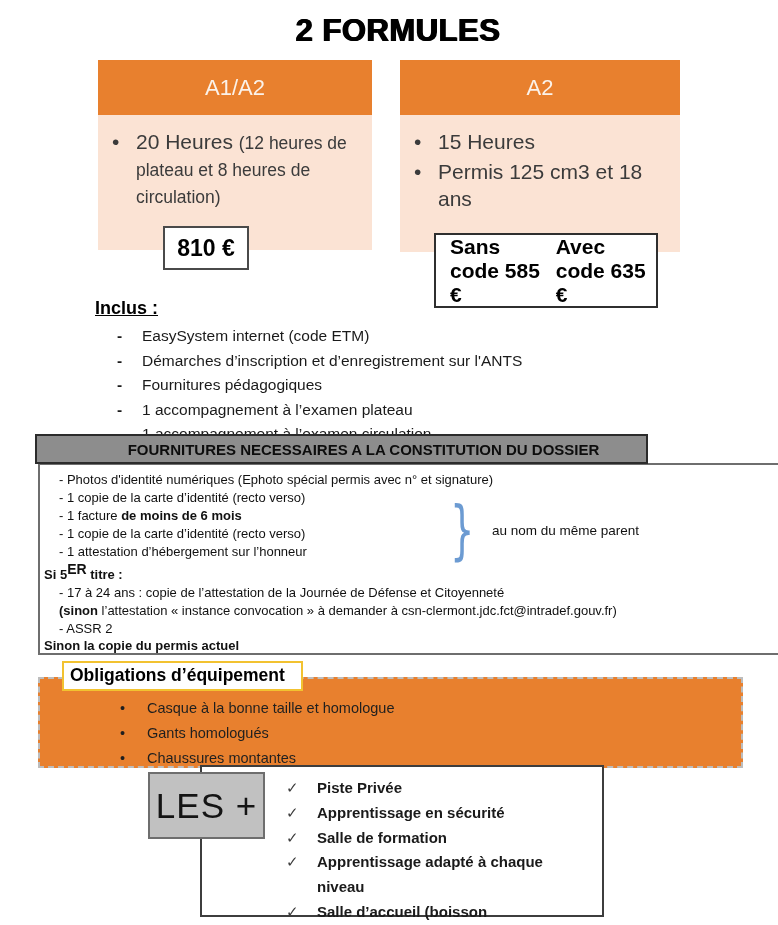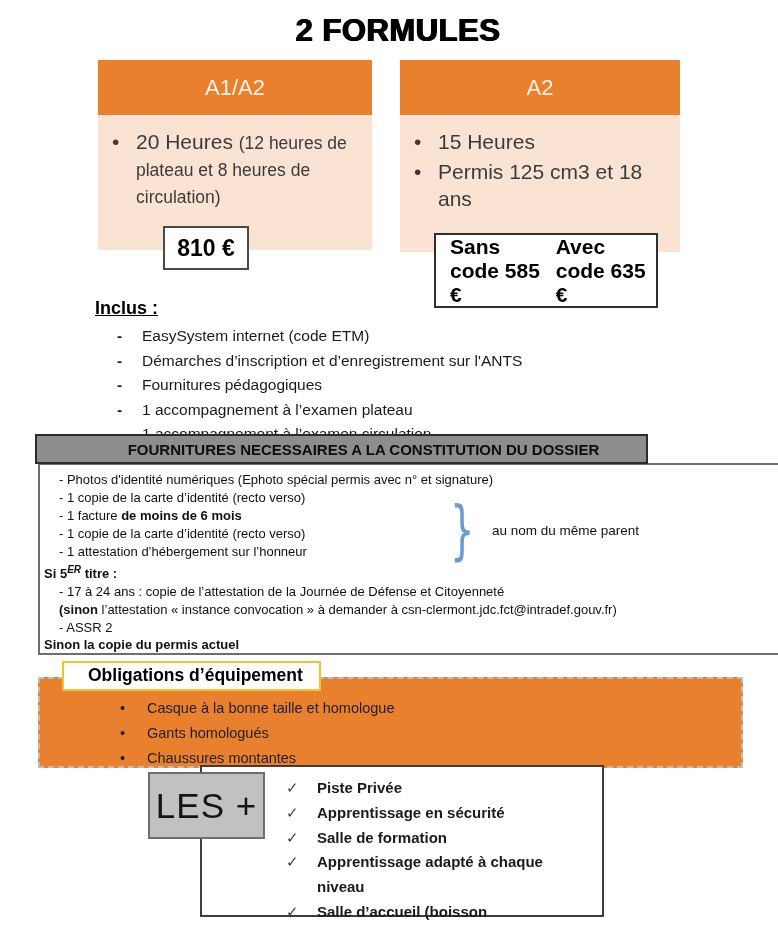--- a/index.html
+++ b/index.html
@@ -58,36 +58,36 @@
     font-weight:bold; font-size:15px; color:#0d0d0d; z-index:2;padding-left:44px;
   }
   
   .fbox {
     position:absolute; left:38px; top:463px; width:773px; height:192px;
     background:#fff; border:2px solid #6e6e6e; padding:6px 0 0 4px;
     font-size:13px; line-height:17.9px; color:#111;
   }
   .fbox .ind { margin-left:15px; }
   .fbox .bold, .bold { font-weight:bold; }
-  .fbox sup { font-size:10px; vertical-align:super;font-style:italic; }
+  .fbox sup { font-size:14px; vertical-align:super; }
   .brace {
     position:absolute; left:450px; top:498px; z-index:2;
     font-size:64px; line-height:64px; color:#6C9BD2; font-weight:normal;
     transform:scaleX(.6); transform-origin:left center;
     font-family:"DejaVu Sans", sans-serif;
   }
   .brace-label { position:absolute; left:492px; top:523px; font-size:13.5px; color:#111; }
   
   .obl-section {
     position:absolute; left:38px; top:677px; width:705px; height:91px;
     background:#E8802E; border:2px dashed #bdbdbd;
   }
   .obl-label {
     position:absolute; left:62px; top:661px; z-index:4;
-    background:#fff; border:2.5px solid #F2C230; padding:2px 16px 3px 24px;
+    background:#fff; border:2.5px solid #F2C230; padding:2px 16px 3px 6px;
     font-weight:bold; font-size:17.5px; color:#000; white-space:nowrap;
   }
   .obl-section ul { list-style:none; margin:17px 0 0 80px; }
   .obl-section li { display:flex; font-size:14.5px; line-height:25px; color:#1f1f1f; }
   .obl-section .b { width:27px; flex:none; }
   
   .les-box {
     position:absolute; left:200px; top:765px; width:404px; height:152px;
     background:#fff; border:2px solid #3d3d3d; z-index:5;
     padding:9px 0 0 84px;

